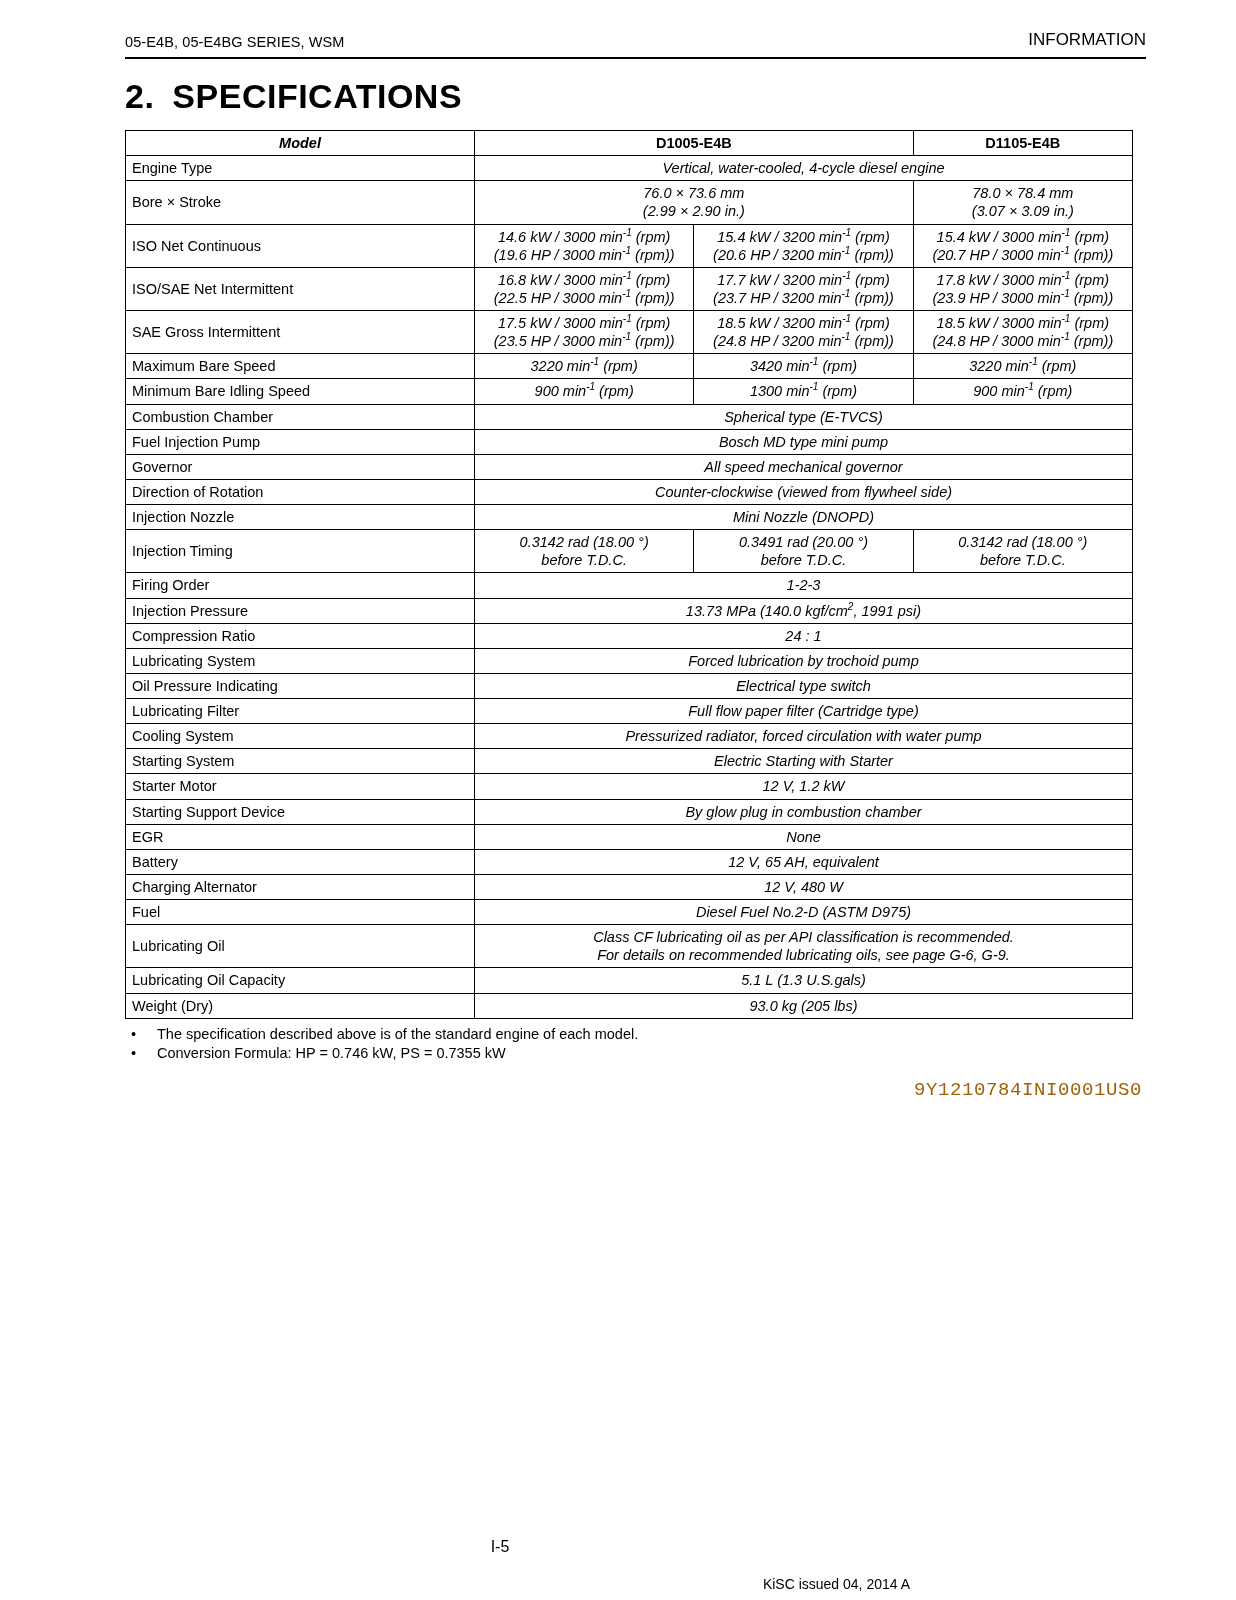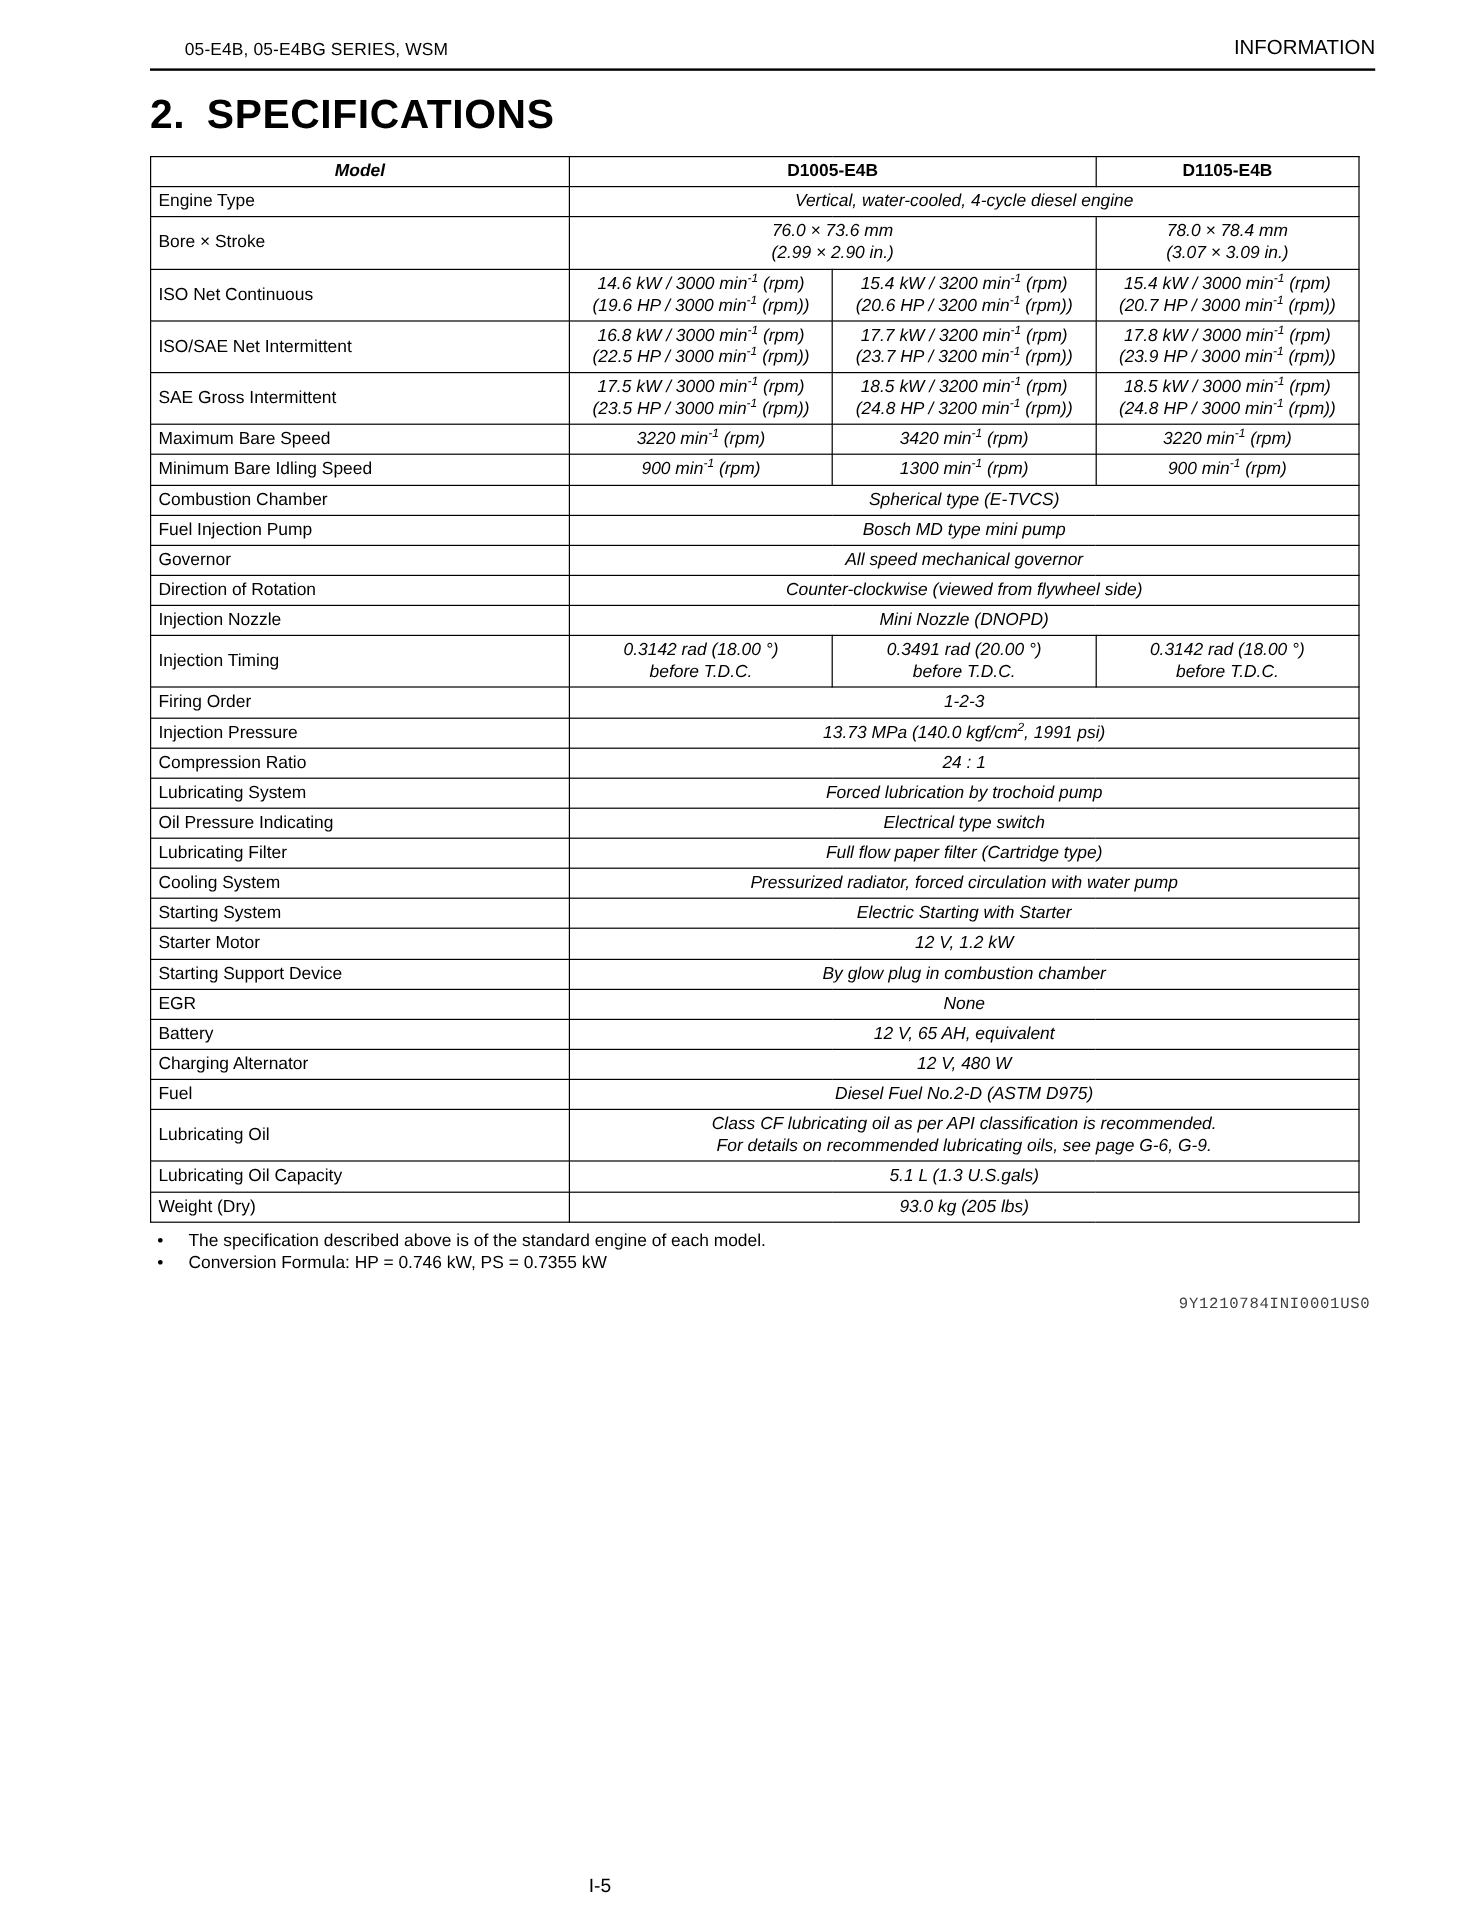--- a/index.html
+++ b/index.html
@@ -21,21 +21,21 @@
     box-sizing: border-box;
     padding: 30px 90px 0 125px;
   }
   .header-row {
     display: flex;
     justify-content: space-between;
     align-items: flex-end;
     font-size: 14.5px;
     padding-bottom: 5px;
   }
-  .header-left { letter-spacing: 0.1px; margin-left: 29px; }
+  .header-left { letter-spacing: 0.1px; }
   .header-right { font-size: 17px; }
   .header-rule {
     border-bottom: 2px solid #000;
     margin-top: 2px;
   }
   .title {
     font-size: 34px;
     font-weight: bold;
     letter-spacing: 0.5px;
     margin: 18px 0 14px 0;
@@ -77,30 +77,30 @@
   }
   .bullet {
     width: 26px;
     text-align: left;
     padding-left: 6px;
   }
   .docid {
     margin-top: 18px;
     text-align: right;
     font-family: "Liberation Mono", monospace;
-    font-size: 13px;
+    font-size: 19px;
     letter-spacing: 0.6px;
-    color: #404040;
+    color: #a16207;
     padding-right: 4px;
   }
   .footer {
     position: absolute;
     left: 0;
     right: 0;
-    bottom: 18px;
+    bottom: 44px;
     width: 1000px;
   }
   .footer-page {
     text-align: center;
     font-size: 16px;
   }
   .footer-issued {
     position: absolute;
     right: 90px;
     top: 38px;

